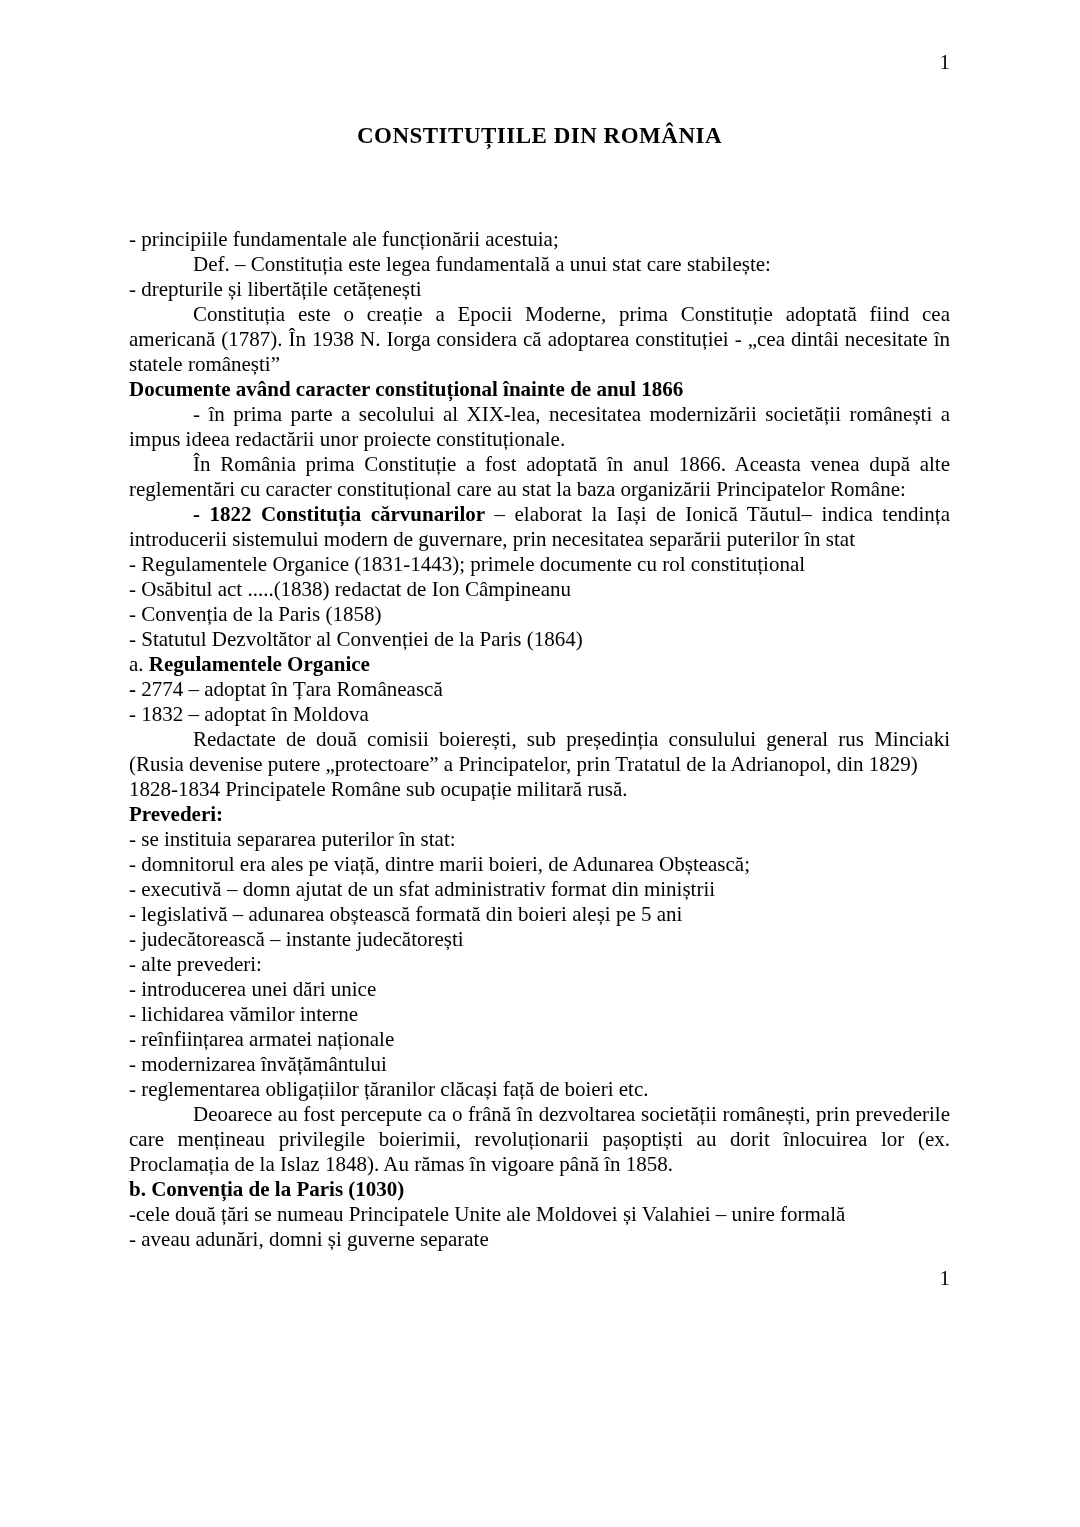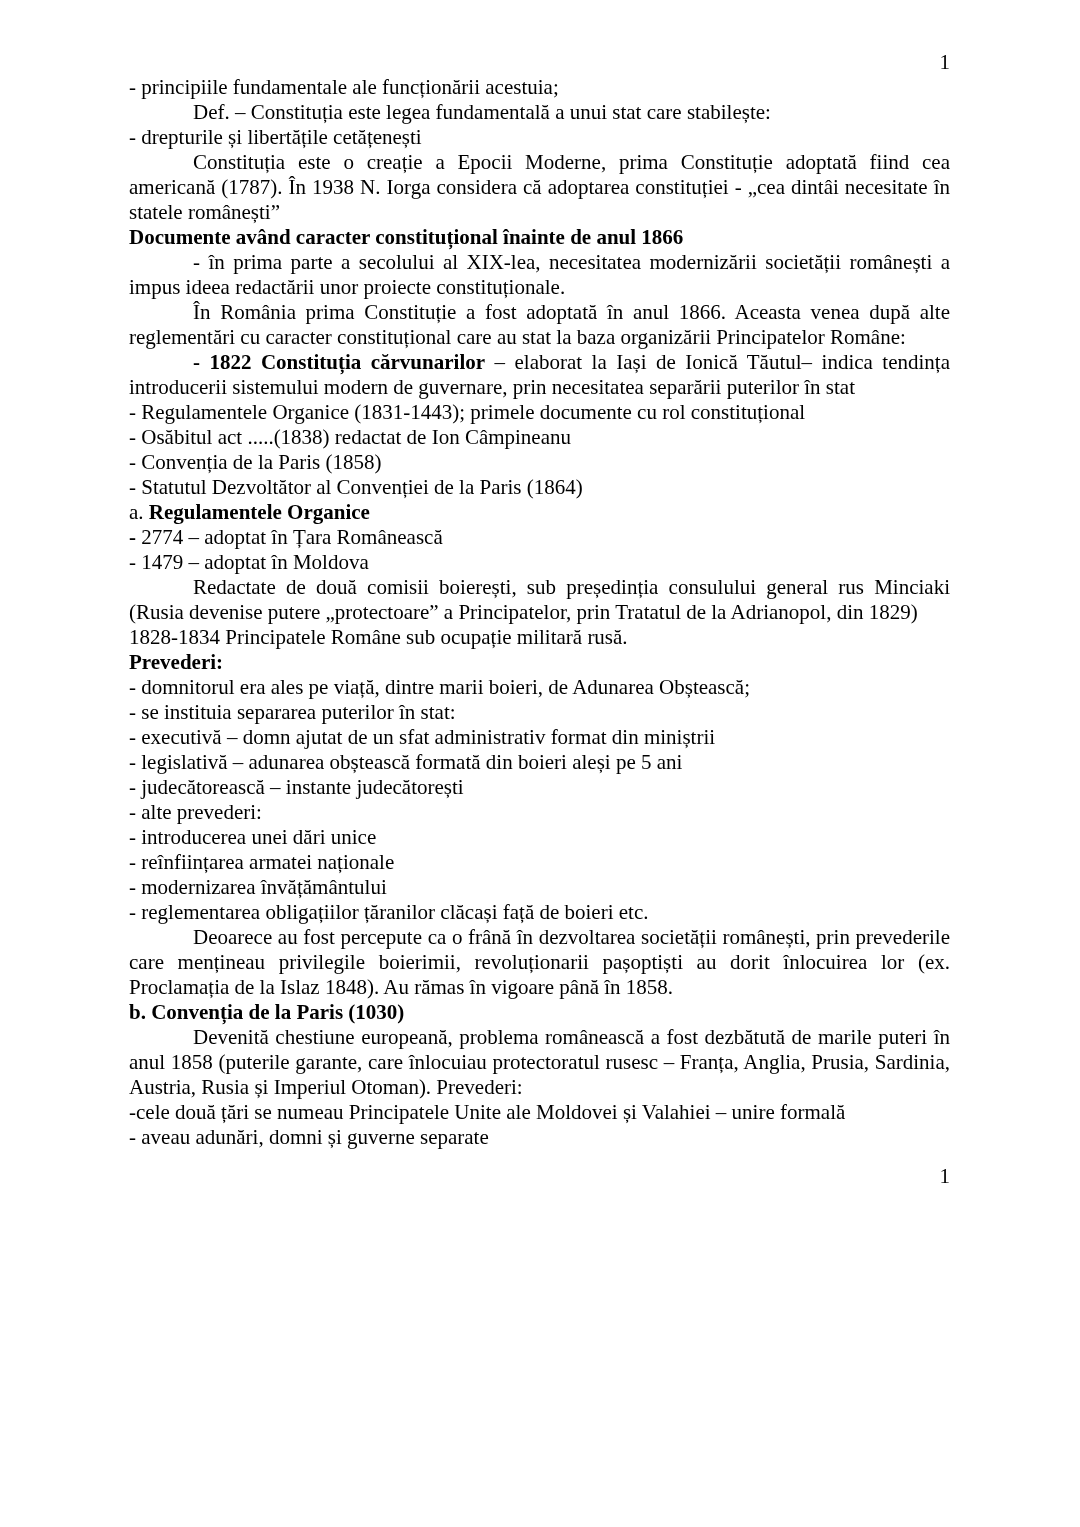--- a/index.html
+++ b/index.html
@@ -57,51 +57,52 @@
   .doc-body .item3 { margin-left: 191px; }
   .bold { font-weight: bold; margin-top: 42px; }
   .italic { }
 </style>
 </head>
 <body>
 
 <div class="page">
   <div class="page-number top">1</div>
 
+  <h1 class="title">CONSTITUȚIILE DIN ROMÂNIA</h1>
 
   <main class="doc-body">
       <p class="block item2"><span>- principiile fundamentale ale funcționării acestuia;</span></p>
       <p class="block para"><span>Def. – Constituția este legea fundamentală a unui stat care stabilește:</span></p>
       <p class="block item2"><span>- drepturile și libertățile cetățenești</span></p>
       <p class="block para"><span>Constituția este o creație a Epocii Moderne, prima Constituție adoptată fiind cea americană (1787). În 1938 N. Iorga considera că adoptarea constituției - „cea dintâi necesitate în statele românești”</span></p>
       <p class="block heading"><span class="bold">Documente având caracter constituțional înainte de anul 1866</span></p>
       <p class="block para"><span>- în prima parte a secolului al XIX-lea, necesitatea modernizării societății românești a impus ideea redactării unor proiecte constituționale.</span></p>
       <p class="block para"><span>În România prima Constituție a fost adoptată în anul 1866. Aceasta venea după alte reglementări cu caracter constituțional care au stat la baza organizării Principatelor Române:</span></p>
       <p class="block para"><span class="bold">- 1822 Constituția cărvunarilor</span><span> – elaborat la Iași de Ionică Tăutul– indica tendința introducerii sistemului modern de guvernare, prin necesitatea separării puterilor în stat</span></p>
       <p class="block item1"><span>- Regulamentele Organice (1831-1443); primele documente cu rol constituțional</span></p>
       <p class="block item1"><span>- Osăbitul act .....(1838) redactat de Ion Câmpineanu</span></p>
       <p class="block item1"><span>- Convenția de la Paris (1858)</span></p>
       <p class="block item1"><span>- Statutul Dezvoltător al Convenției de la Paris (1864)</span></p>
       <p class="block item1"><span>a. </span><span class="bold">Regulamentele Organice</span></p>
       <p class="block item1"><span class="bold">- </span><span>2774 – adoptat în Țara Românească</span></p>
-      <p class="block item1"><span>- 1479 – adoptat în Moldova</span></p>
+      <p class="block item1"><span>- 1832 – adoptat în Moldova</span></p>
       <p class="block para"><span>Redactate de două comisii boierești, sub președinția consulului general rus Minciaki (Rusia devenise putere „protectoare” a Principatelor, prin Tratatul de la Adrianopol, din 1829)</span></p>
       <p class="block item1"><span>1828-1834 Principatele Române sub ocupație militară rusă.</span></p>
       <p class="block item1"><span class="bold">Prevederi:</span></p>
+      <p class="block item1"><span>- se instituia separarea puterilor în stat:</span></p>
       <p class="block item1"><span>- domnitorul era ales pe viață, dintre marii boieri, de Adunarea Obștească;</span></p>
-      <p class="block item1"><span>- se instituia separarea puterilor în stat:</span></p>
       <p class="block item3"><span>- executivă – domn ajutat de un sfat administrativ format din miniștrii</span></p>
       <p class="block item3"><span>- legislativă – adunarea obștească formată din boieri aleși pe 5 ani</span></p>
       <p class="block item3"><span>- judecătorească – instante judecătorești</span></p>
       <p class="block item1"><span>- alte prevederi:</span></p>
       <p class="block item3"><span>- introducerea unei dări unice</span></p>
+      <p class="block item3"><span>- lichidarea vămilor interne</span></p>
       <p class="block item3"><span>- reînființarea armatei naționale</span></p>
       <p class="block item3"><span>- modernizarea învățământului</span></p>
       <p class="block item3"><span>- reglementarea obligațiilor țăranilor clăcași față de boieri etc.</span></p>
       <p class="block para"><span>Deoarece au fost percepute ca o frână în dezvoltarea societății românești, prin prevederile care mențineau privilegile boierimii, revoluționarii pașoptiști au dorit înlocuirea lor (ex. Proclamația de la Islaz 1848). Au rămas în vigoare până în 1858.</span></p>
       <p class="block item1"><span class="bold">b. Convenția de la Paris (1030)</span></p>
-      <p class="block para"><span>Devenită chestiune europeană, problema românească a fost dezbătută de marile puteri în anul 1858 (puterile garante, care înlocuiau protectoratul rusesc – Franța, Anglia, Prusia, Sardinia, Austria, Rusia și Imperiul Otoman). Prevederi:</span></p>
       <p class="block item1"><span>-cele două țări se numeau </span><span class="italic">Principatele Unite ale Moldovei și Valahiei</span><span> – unire formală</span></p>
       <p class="block item1"><span>- aveau adunări, domni și guverne separate</span></p>
     </main>
 
   <div class="page-number bottom">1</div>
 </div>
 
 </body></html>

